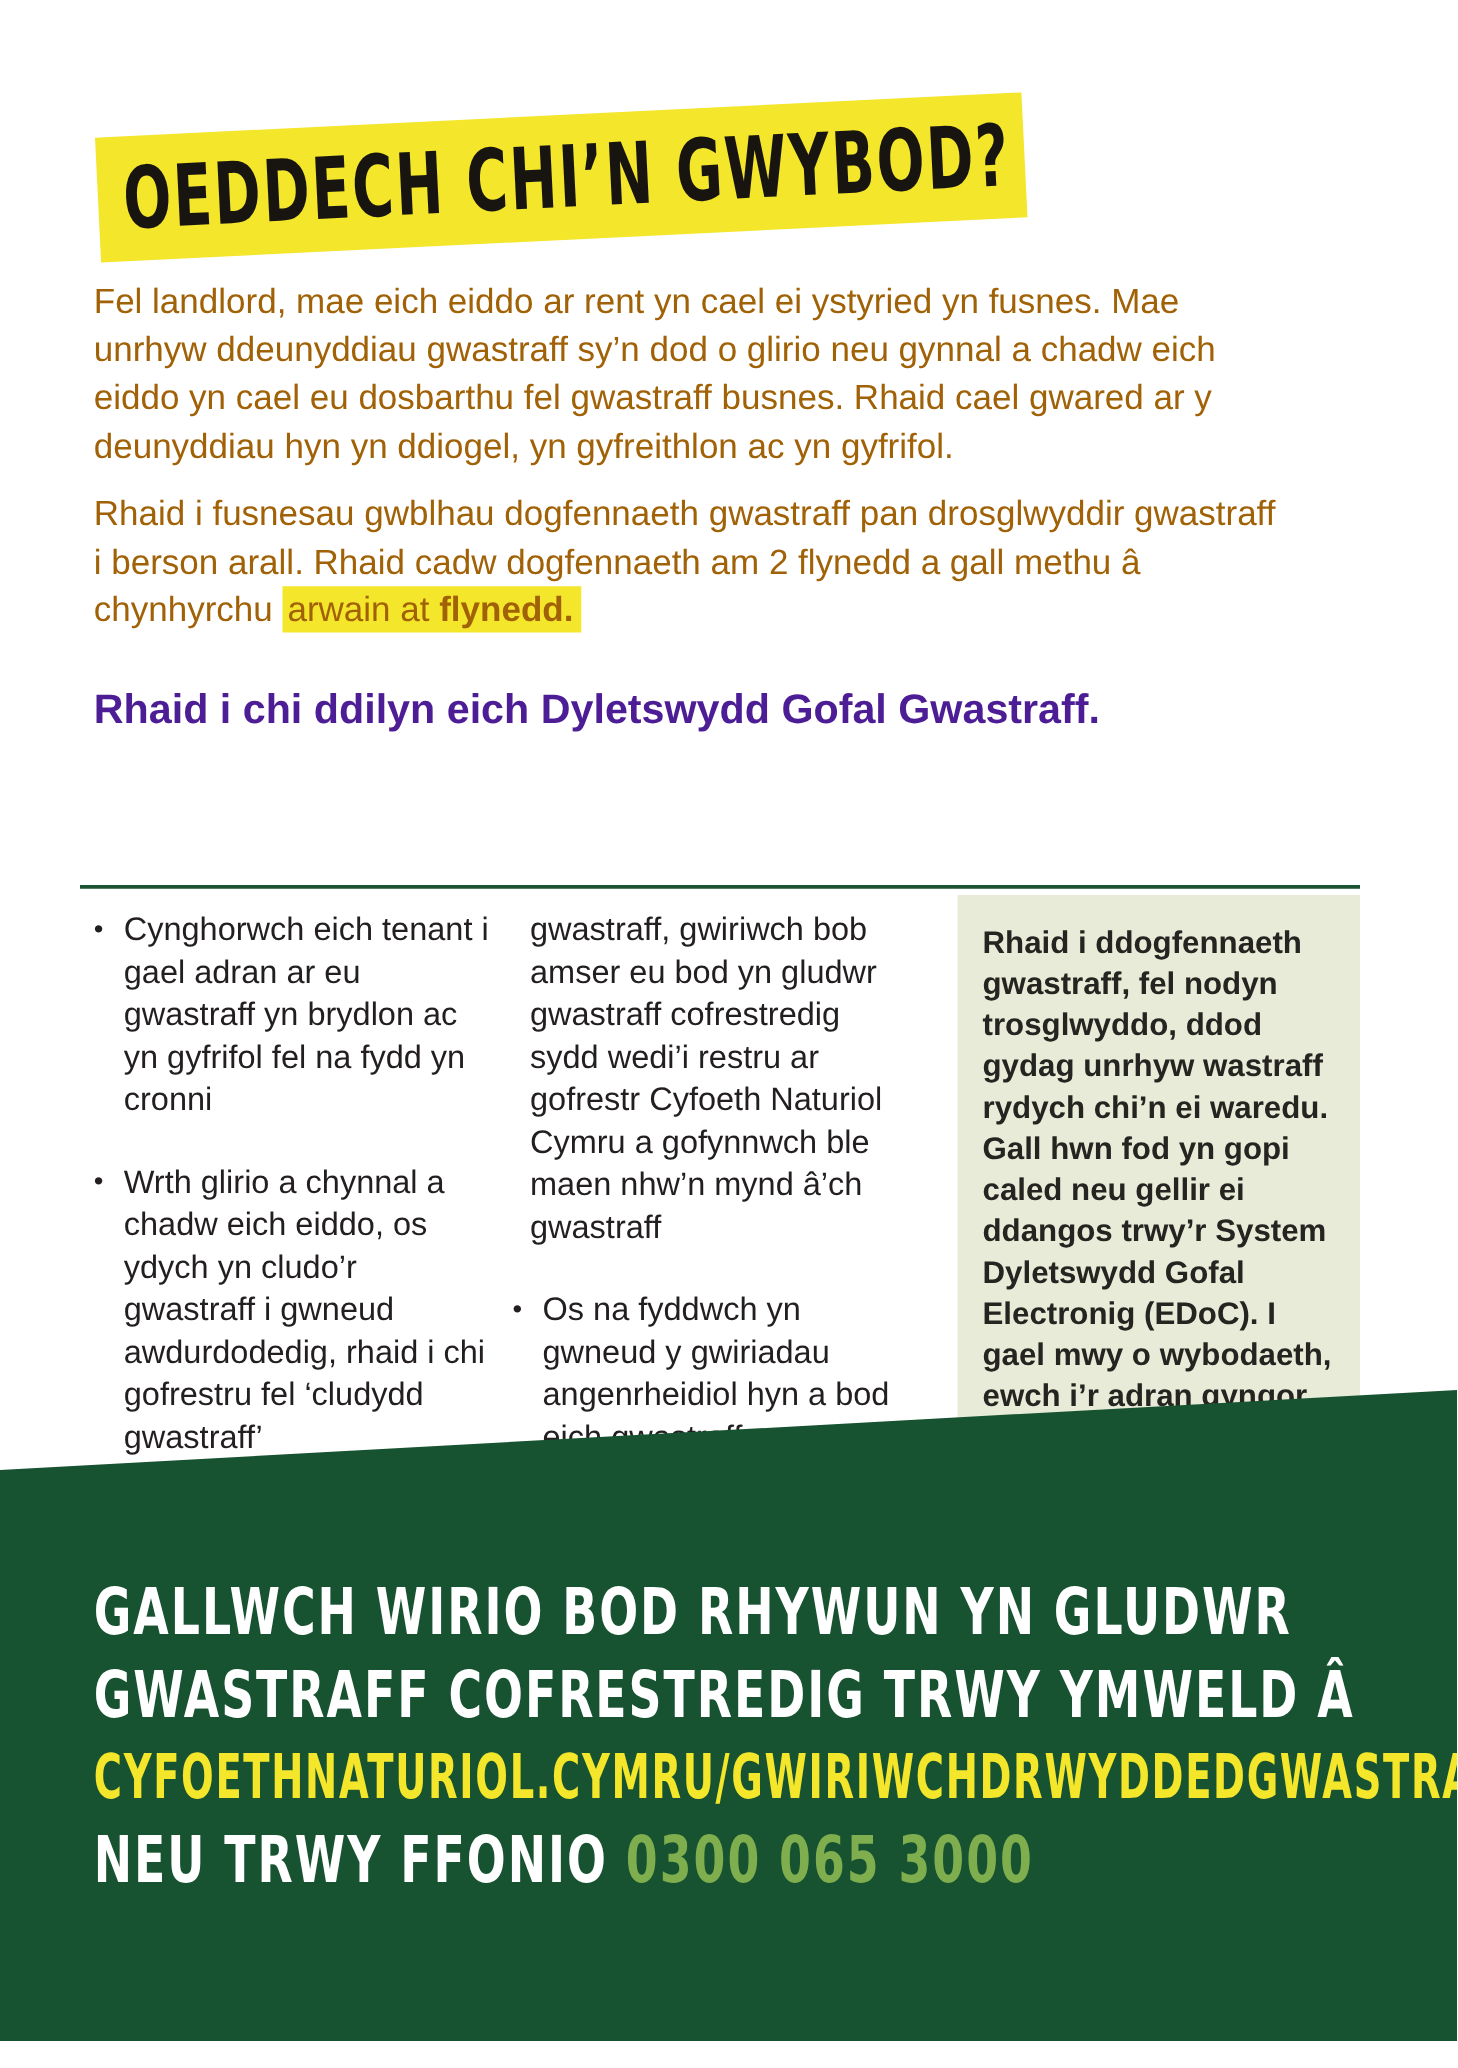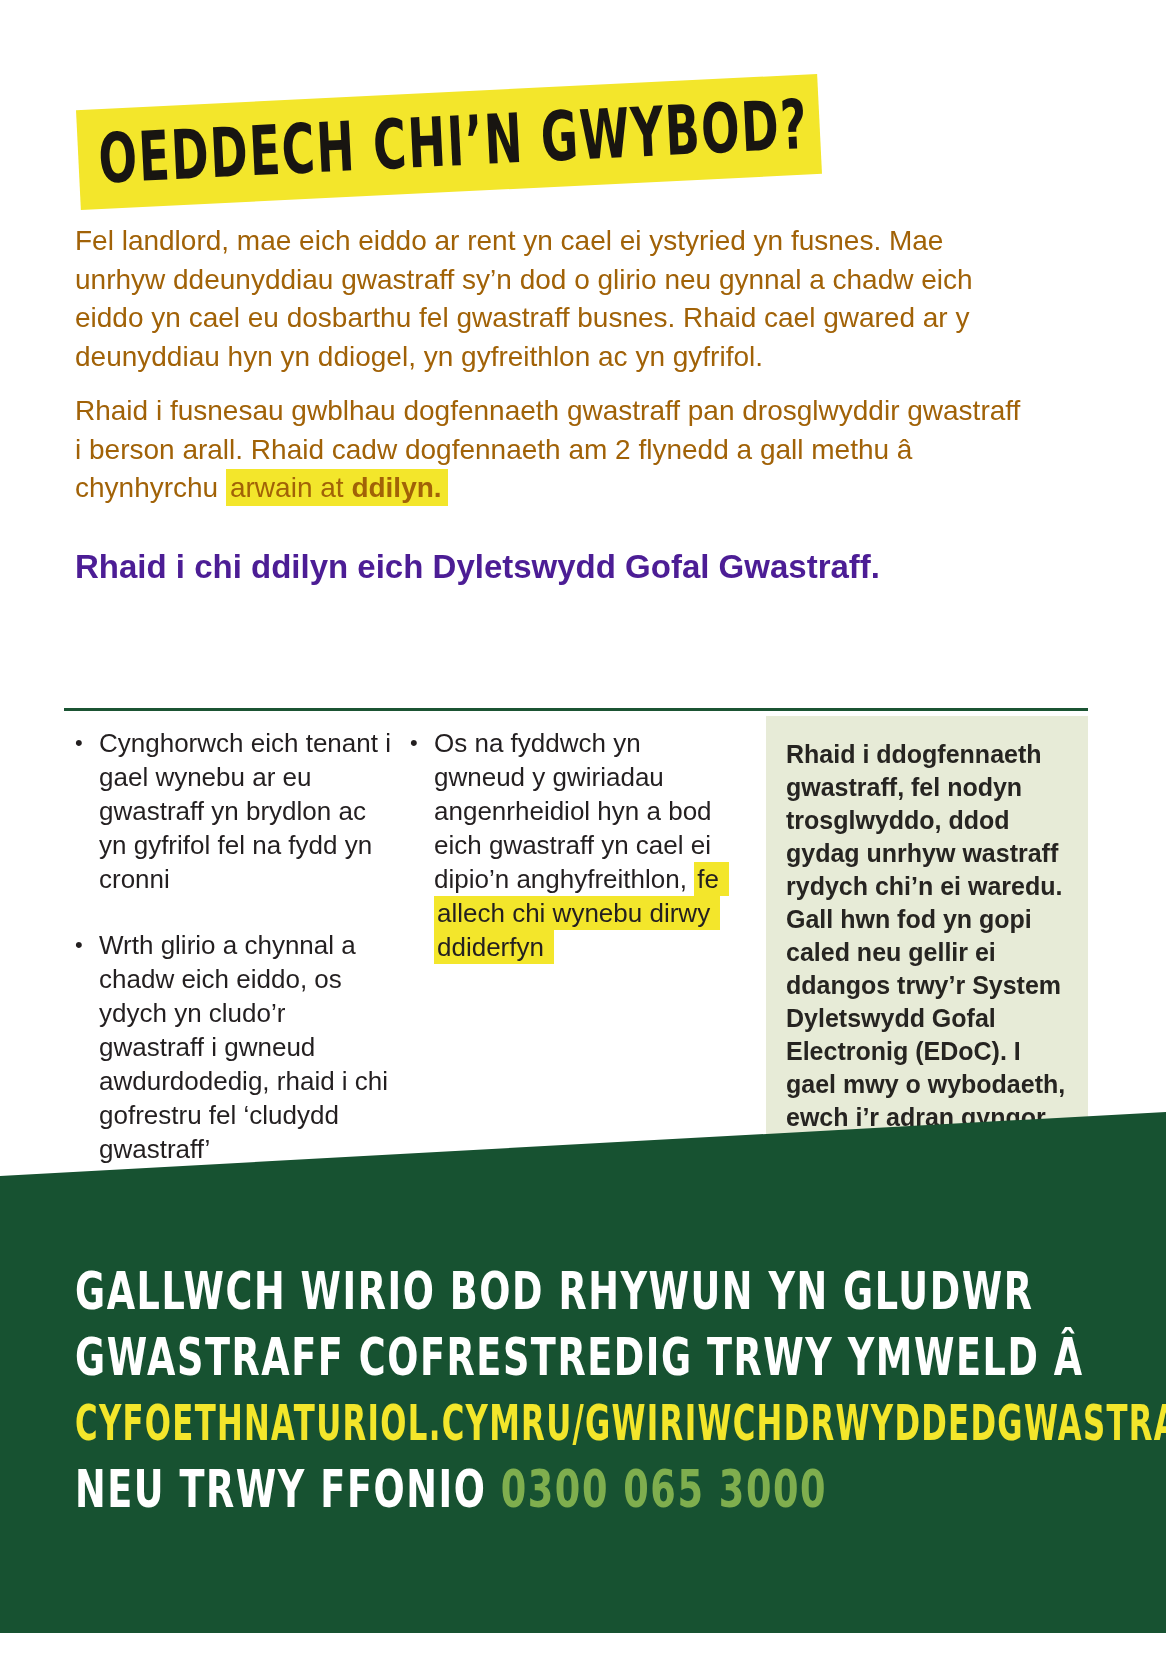--- a/index.html
+++ b/index.html
@@ -87,42 +87,43 @@
 <body>
 
 <div class="page">
 
   <div class="banner">
     <span class="banner-text">OEDDECH CHI’N GWYBOD?</span>
   </div>
 
   <p class="body-p p1">Fel landlord, mae eich eiddo ar rent yn cael ei ystyried yn fusnes. Mae unrhyw ddeunyddiau gwastraff sy’n dod o glirio neu gynnal a chadw eich eiddo yn cael eu dosbarthu fel gwastraff busnes. Rhaid cael gwared ar y deunyddiau hyn yn ddiogel, yn gyfreithlon ac yn gyfrifol.</p>
 
-  <p class="body-p p2"><span>Rhaid i fusnesau gwblhau dogfennaeth gwastraff pan drosglwyddir gwastraff i berson arall. Rhaid cadw dogfennaeth am 2 flynedd a gall methu â chynhyrchu </span><span class="hl"><span>arwain at </span><b>ddilyn.</b></span>
+  <p class="body-p p2"><span>Rhaid i fusnesau gwblhau dogfennaeth gwastraff pan drosglwyddir gwastraff i berson arall. Rhaid cadw dogfennaeth am 2 flynedd a gall methu â chynhyrchu </span><span class="hl"><span>arwain at </span><b>flynedd.</b></span>
   </p>
 
   <h1 class="h-main">Rhaid i chi ddilyn eich Dyletswydd Gofal Gwastraff.</h1>
   <div class="rule"></div>
 
   <div class="col col1">
     <div class="bullet-item">
       <span class="bullet-dot">•</span>
-      <span class="bullet-text">Cynghorwch eich tenant i gael wynebu ar eu gwastraff yn brydlon ac yn gyfrifol fel na fydd yn cronni</span>
+      <span class="bullet-text">Cynghorwch eich tenant i gael adran ar eu gwastraff yn brydlon ac yn gyfrifol fel na fydd yn cronni</span>
     </div>
     <div class="bullet-item">
       <span class="bullet-dot">•</span>
       <span class="bullet-text">Wrth glirio a chynnal a chadw eich eiddo, os ydych yn cludo’r gwastraff i gwneud awdurdodedig, rhaid i chi gofrestru fel ‘cludydd gwastraff’</span>
     </div>
     <div class="bullet-item">
       <span class="bullet-dot">•</span>
       <span class="bullet-text">Os ydych chi’n defnyddio gwasanaeth gwaredu</span>
     </div>
   </div>
 
   <div class="col col2">
+    <div class="cont-block">gwastraff, gwiriwch bob amser eu bod yn gludwr gwastraff cofrestredig sydd wedi’i restru ar gofrestr Cyfoeth Naturiol Cymru a gofynnwch ble maen nhw’n mynd â’ch gwastraff</div>
     <div class="bullet-item">
       <span class="bullet-dot">•</span>
       <span class="bullet-text"><span>Os na fyddwch yn gwneud y gwiriadau angenrheidiol hyn a bod eich gwastraff yn cael ei dipio’n anghyfreithlon, </span><span class="hl2">fe allech chi wynebu dirwy ddiderfyn</span></span>
     </div>
   </div>
 
   <div class="infobox">
     <p class="infobox-text">Rhaid i ddogfennaeth gwastraff, fel nodyn trosglwyddo, ddod gydag unrhyw wastraff rydych chi’n ei waredu. Gall hwn fod yn gopi caled neu gellir ei ddangos trwy’r System Dyletswydd Gofal Electronig (EDoC). I gael mwy o wybodaeth, ewch i’r adran gyngor ar ein gwefan:</p>
     <p class="infobox-link">taclotipiocymru.org</p>
   </div>

